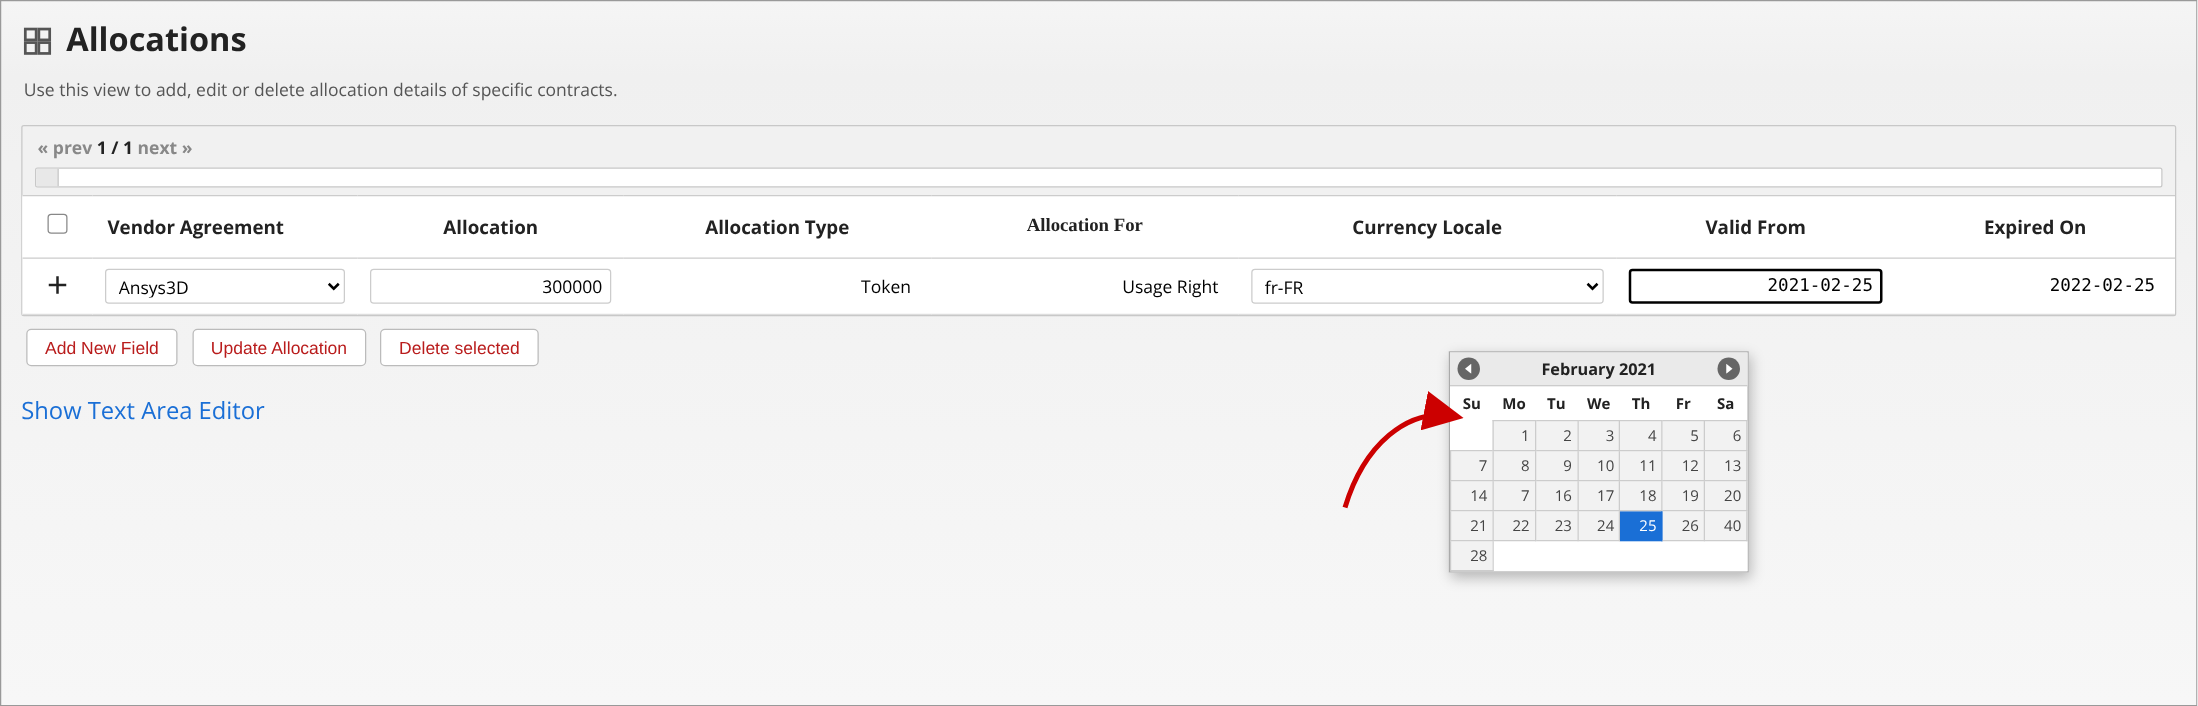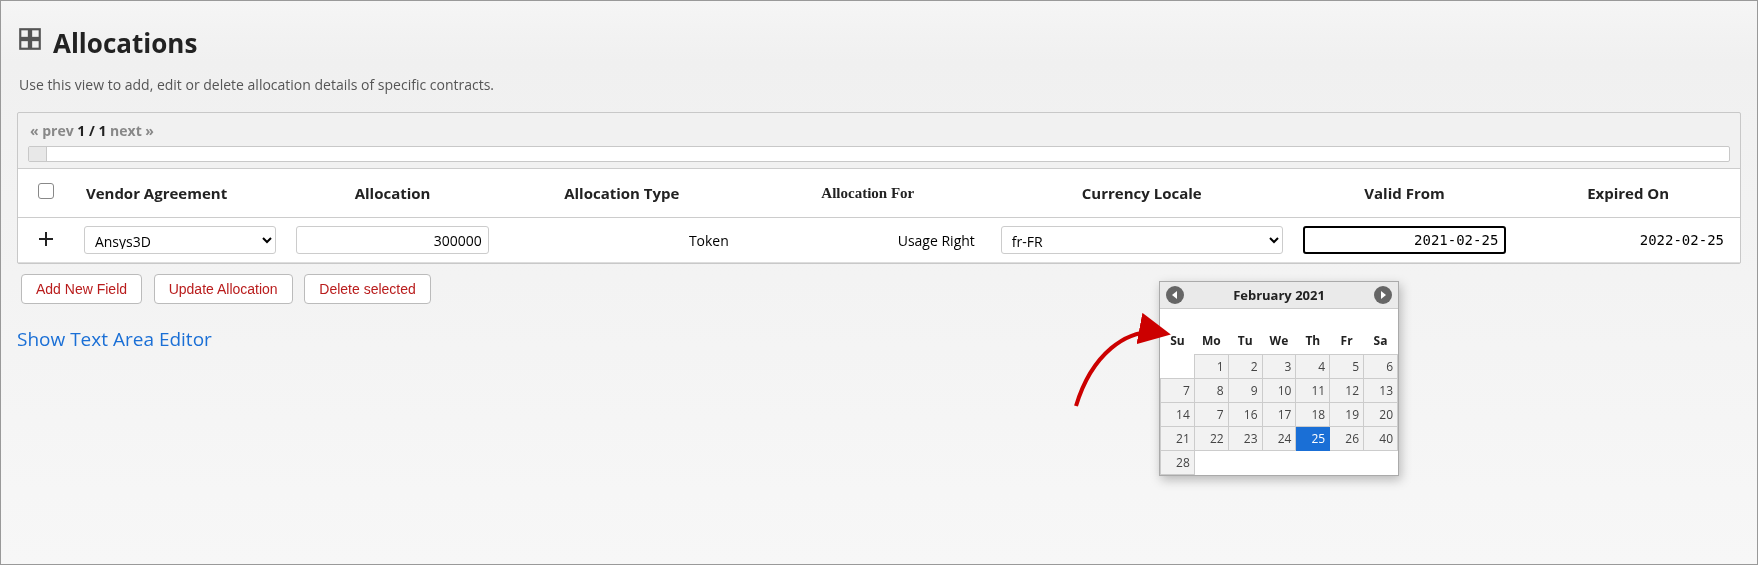--- a/index.html
+++ b/index.html
@@ -23,21 +23,21 @@
   .panel-inner { padding: 12px 16px; }
   .title-row { display: flex; align-items: center; gap: 10px; }
   .grid-icon {
     width: 26px; height: 26px;
     display: inline-block;
   }
   .grid-icon svg { width: 26px; height: 26px; }
   h1 {
     font-size: 26px;
     font-weight: 700;
-    margin: 12px 0 4px 0;
+    margin: 0 0 4px 0;
     color: #222;
   }
   .subtitle {
     color: #555;
     font-size: 14px;
     margin: 10px 0 18px 2px;
   }
   .data-block {
     border: 1px solid #c8c8c8;
     border-radius: 2px;
@@ -159,21 +159,21 @@
   .dp-nav {
     width: 18px; height: 18px;
     border-radius: 50%;
     background: #666;
     color: #fff;
     display: flex; align-items: center; justify-content: center;
     font-size: 10px;
     cursor: pointer;
   }
   .dp-title { font-weight: 700; color: #222; }
-  .dp-grid { border-collapse: collapse; width: 100%; table-layout: fixed; margin-top: 18px;}
+  .dp-grid { border-collapse: collapse; width: 100%; table-layout: fixed;}
   .dp-grid th {
     font-weight: 700;
     padding: 5px 0;
     font-size: 12px;
     color: #222;
     text-align: center;
   }
   .dp-grid td {
     border: 1px solid #ccc;
     text-align: right;

